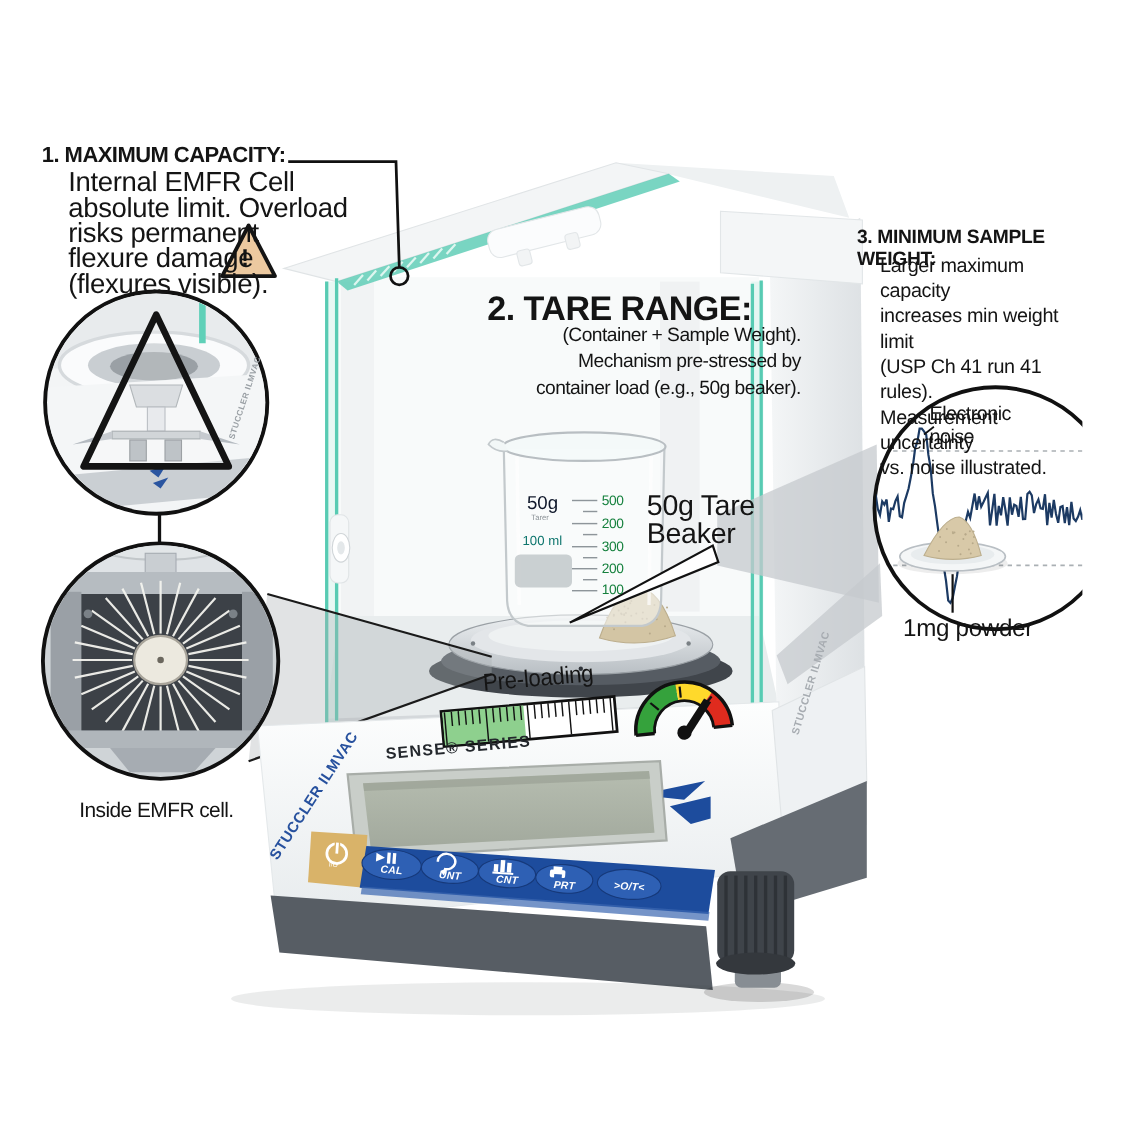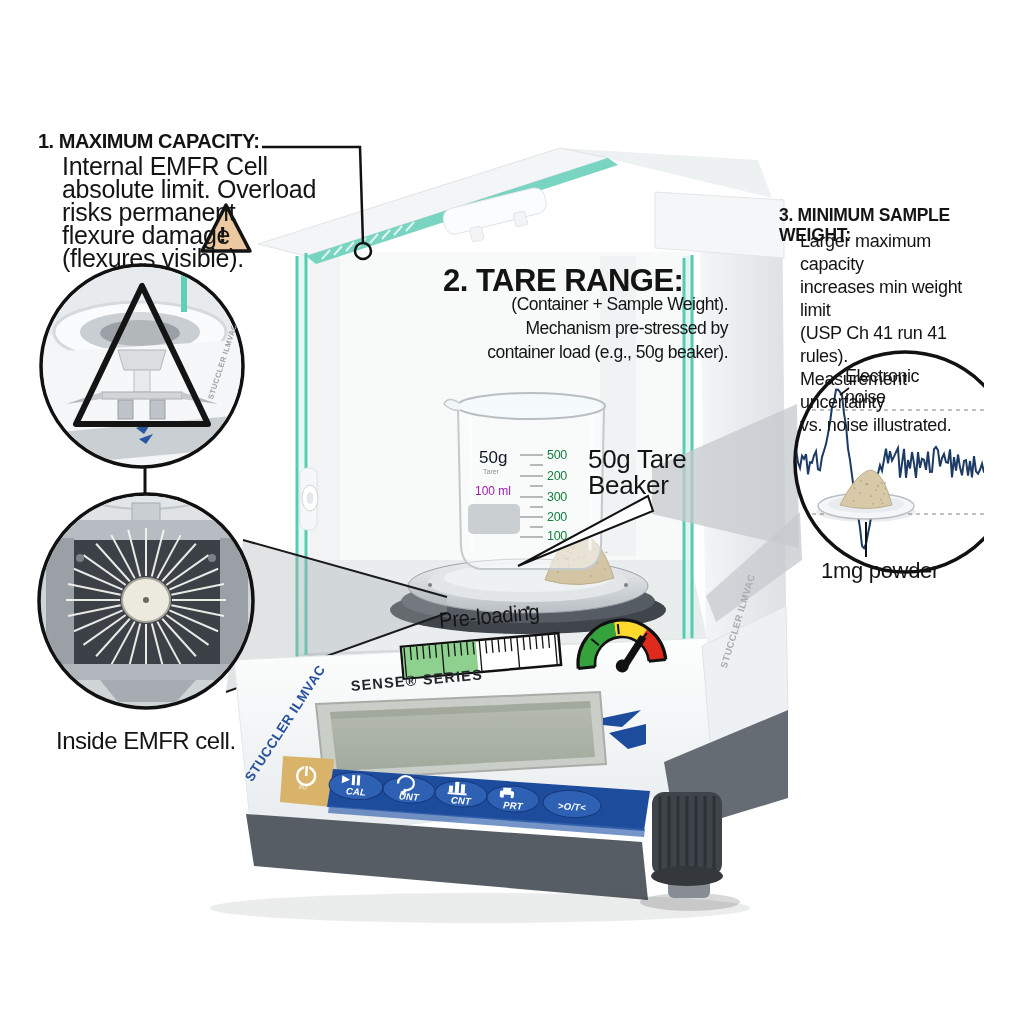--- a/index.html
+++ b/index.html
@@ -432,28 +432,28 @@
 <div class="t hd" style="left:779px;top:205px;font-size:17.5px;letter-spacing:-0.3px;">3. MINIMUM SAMPLE WEIGHT:</div>
 <div class="t note-body" style="left:800px;top:230px;font-size:18px;line-height:23px;">Larger maximum capacity
 increases min weight limit
 (USP Ch 41 run 41 rules).
 Measurement uncertainty
 vs. noise illustrated.</div>
 
 <div class="t" style="left:588px;top:446px;font-size:26px;line-height:26px;letter-spacing:-0.3px;">50g Tare
 Beaker</div>
 <div class="t" style="left:438px;top:608px;font-size:22px;transform:rotate(-5deg) scaleX(0.92);transform-origin:0 0;letter-spacing:-0.3px;">Pre-loading</div>
-<div class="t" style="left:56px;top:727px;font-size:24px;letter-spacing:-0.5px;">Inside EMFR cell.</div>
+<div class="t" style="left:72px;top:727px;font-size:19px;letter-spacing:-0.5px;">Inside EMFR cell.</div>
 <div class="t" style="left:845px;top:366px;width:86px;text-align:left;font-size:18px;line-height:21px;letter-spacing:-0.5px;">Electronic
 noise</div>
 <div class="t" style="left:811px;top:558px;font-size:22px;letter-spacing:-0.3px;margin-left:10px;">1mg powder</div>
 
 <div class="t" style="left:479px;top:448px;font-size:17px;color:#0f172a;">50g</div>
 <div class="t" style="left:483px;top:468px;font-size:7px;color:#8b9297;">Tarer</div>
-<div class="t" style="left:475px;top:485px;font-size:12px;color:#a21caf;">100 ml</div>
+<div class="t" style="left:475px;top:485px;font-size:12px;color:#0f766e;">100 ml</div>
 <div class="tick-num" style="left:547px;top:448px;">500</div>
 <div class="tick-num" style="left:547px;top:469px;">200</div>
 <div class="tick-num" style="left:547px;top:490px;">300</div>
 <div class="tick-num" style="left:547px;top:510px;">200</div>
 <div class="tick-num" style="left:547px;top:529px;">100</div>
 
 <div class="t" style="left:350px;top:678px;font-size:14.5px;font-weight:bold;letter-spacing:1.2px;color:#23272c;transform:rotate(-5deg);transform-origin:0 0;">SENSE® SERIES</div>
 <div class="t brand" style="left:242px;top:776px;font-size:13.5px;color:#27519e;transform:rotate(-57deg);transform-origin:0 0;">STUCCLER ILMVAC</div>
 <div class="t brand" style="left:718px;top:666px;font-size:9.5px;color:#a7acb1;transform:rotate(-73deg);transform-origin:0 0;">STUCCLER ILMVAC</div>
 <div class="t brand" style="left:207px;top:398px;font-size:7.5px;color:#9aa0a5;transform:rotate(-72deg);transform-origin:0 0;">STUCCLER ILMVAC</div>

